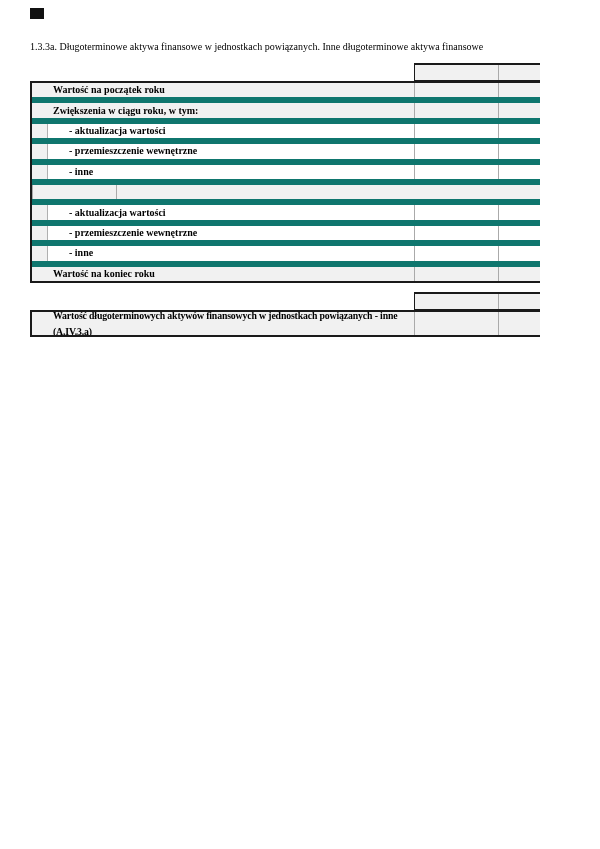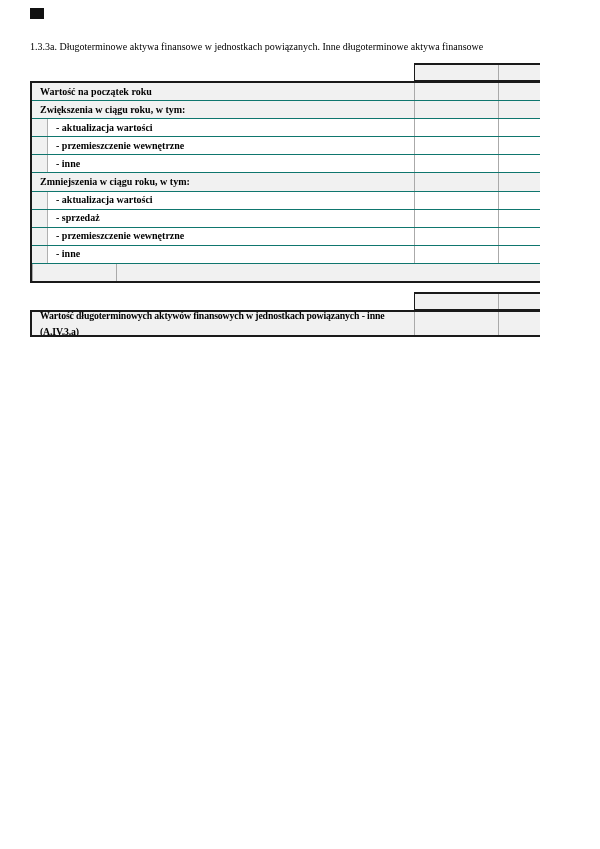--- a/index.html
+++ b/index.html
@@ -15,24 +15,24 @@
     border:1px solid #1a1a1a;border-top-width:2px;background:#f1f1f1;display:flex;
   }
   .hcell{box-sizing:border-box;height:100%;}
   .hcell.h1{width:84px;border-right:1px solid #aaaaaa;}
   .hcell.h2{flex:1;}
   .tbody{
     position:absolute;left:0;top:18px;width:553px;box-sizing:border-box;
     border:2px solid #1a1a1a;display:flex;flex-direction:column;background:#fff;
   }
   .row{display:flex;flex:1;min-height:0;align-items:stretch;}
-  .row + .row{border-top:1px solid #0f766e;}
+  .row + .row{border-top:6px solid #0f766e;}
   .cell{box-sizing:border-box;display:flex;align-items:center;overflow:hidden;}
   .cell.indent{width:16px;border-right:1px solid #b0b0b0;background:#f1f1f1;}
-  .cell.label{padding:1px 2px 1px 8px;font-size:10px;line-height:12px;}
+  .cell.label{padding:1px 2px 1px 21px;font-size:10px;line-height:12px;}
   .row.section .cell.label{width:382px;font-weight:bold;}
   .row.sub .cell.label{width:366px;font-weight:bold;}
   .cell.val{border-left:1px solid #aaaaaa;font-size:10px;padding:0 2px;}
   .cell.val.v1{width:84px;}
   .cell.val.v2{flex:1;}
   .row.section{background:#f1f1f1;}
   .row.sub{background:#ffffff;}
   #t1{top:63px;}
   #t1 .tbody{height:202px;}
   #t2{top:292px;}
@@ -79,50 +79,44 @@
     <div class="cell val v2"></div>
   </div>
         <div class="row sub">
     <div class="cell indent"></div>
     <div class="cell label">- inne</div>
     <div class="cell val v1"></div>
     <div class="cell val v2"></div>
   </div>
         <div class="row section">
 
-    <div class="cell label">Zmniejszenia w ciągu roku, w tym:</div>
     <div class="cell val v1"></div>
     <div class="cell val v2"></div>
   </div>
         <div class="row sub">
     <div class="cell indent"></div>
     <div class="cell label">- aktualizacja wartości</div>
-    <div class="cell val v1"></div>
-    <div class="cell val v2"></div>
-  </div>
-        <div class="row sub">
-    <div class="cell indent"></div>
-    <div class="cell label">- sprzedaż</div>
     <div class="cell val v1"></div>
     <div class="cell val v2"></div>
   </div>
         <div class="row sub">
     <div class="cell indent"></div>
     <div class="cell label">- przemieszczenie wewnętrzne</div>
     <div class="cell val v1"></div>
     <div class="cell val v2"></div>
   </div>
         <div class="row sub">
     <div class="cell indent"></div>
     <div class="cell label">- inne</div>
     <div class="cell val v1"></div>
     <div class="cell val v2"></div>
   </div>
         <div class="row section">
 
+    <div class="cell label">Wartość na koniec roku</div>
     <div class="cell val v1"></div>
     <div class="cell val v2"></div>
   </div>
       </div>
   </div>
 
   <div class="tbl" id="t2">
     <div class="header-band">
       <div class="hcell h1"></div>
       <div class="hcell h2"></div>

